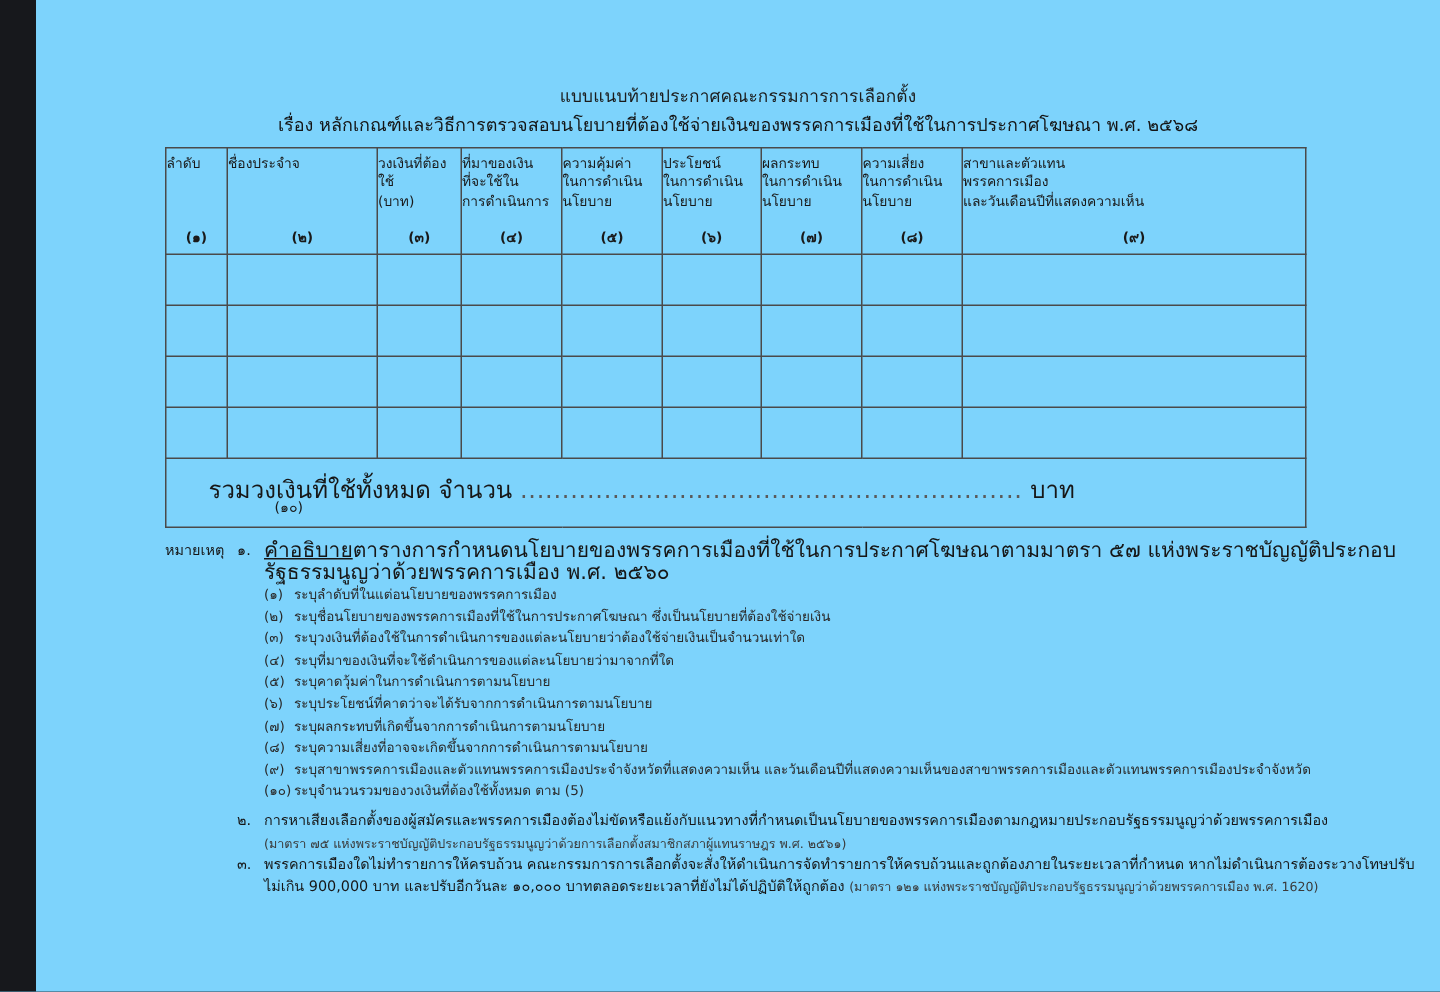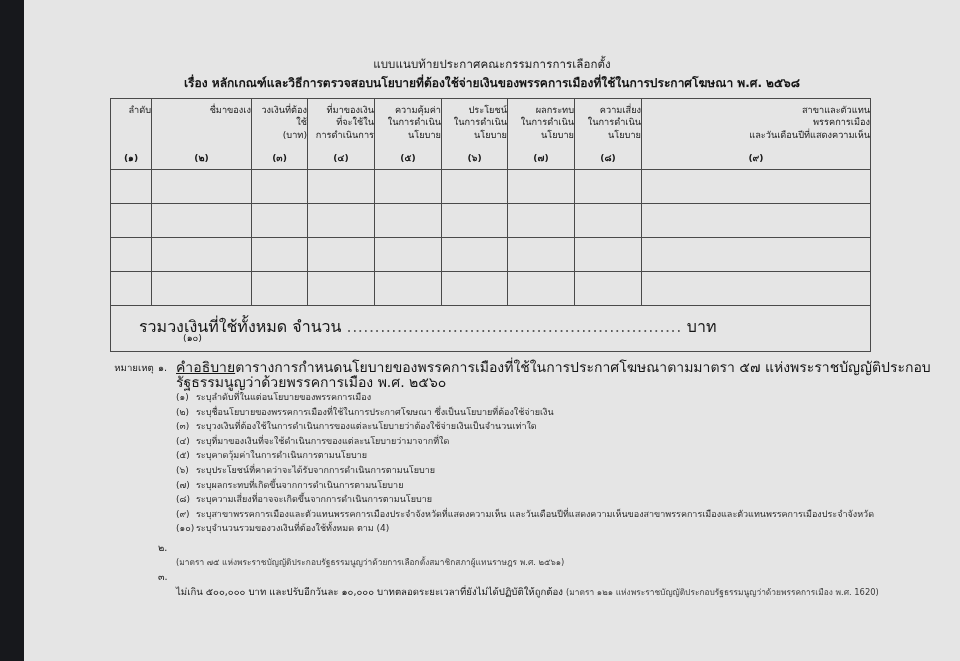--- a/index.html
+++ b/index.html
@@ -11,64 +11,64 @@
   #root{position:relative;width:960px;height:661px;}
 
   
   .gutter{
     position:absolute;left:0;top:0;width:24px;height:661px;
     background:#17181c;
   }
   
   .page{
     position:absolute;left:24px;top:0;width:936px;height:661px;
-    background:#e5e5e5;
+    background:#7dd3fc;
     color:#1b1b1b;
   }
 
   
   .titles{position:absolute;left:0;top:56px;width:936px;text-align:center;}
   .title-1{font-size:11.5px;line-height:16px;letter-spacing:.1px;color:#1c1c1c;}
-  .title-2{font-size:12px;line-height:17px;margin-top:3px;color:#141414;font-weight:700;}
+  .title-2{font-size:12px;line-height:17px;margin-top:3px;color:#141414;font-weight:400;}
 
   
   .tbl{
     position:absolute;left:86px;top:98px;width:760px;
     border-collapse:collapse;
     table-layout:fixed;
   }
   .tbl td,.tbl th{
     border:1px solid #4a4a4a;
     padding:0;
     vertical-align:top;
   }
   .hdr{height:70px;position:relative;}
   .hdr .htxt{
-    display:block;text-align:right;font-size:9.2px;line-height:12.4px;
+    display:block;text-align:left;font-size:9.2px;line-height:12.4px;
     padding-top:5px;font-weight:400;color:#191919;
   }
   .hdr .hnum{
     position:absolute;left:0;right:0;bottom:4px;text-align:center;
     font-size:9.2px;color:#191919;
   }
   .datarow td{height:33px;}
   .sumrow td{height:45px;position:relative;border-top:1px solid #4a4a4a;}
   .sum-line{
     position:absolute;left:28px;top:8px;font-size:16px;color:#171717;
     white-space:nowrap;
   }
   .dots{letter-spacing:.5px;color:#5a5a5a;}
   .sum-num{
     position:absolute;left:72px;top:24px;font-size:9.4px;color:#171717;
   }
 
   
   .notes{position:absolute;left:86px;top:360px;width:860px;}
   .note-row{display:flex;align-items:flex-start;line-height:15px;}
-  .note-label{font-size:9.6px;width:48px;flex:0 0 48px;color:#161616;text-align:center;}
+  .note-label{font-size:9.6px;width:48px;flex:0 0 48px;color:#161616;}
   .note-num{font-size:9.6px;width:18px;flex:0 0 18px;color:#161616;}
   .note-body{font-size:14px;color:#161616;}
   .u{text-decoration:underline;}
   .sub{margin-left:66px;font-size:9px;line-height:14.6px;color:#2a2a2a;}
   .sub .sn{display:inline-block;min-width:20px;}
   .note2{margin-top:4px;}
   .cite{margin-left:66px;font-size:8.4px;color:#3a3a3a;line-height:14px;}
   .small{font-size:8.4px;color:#3a3a3a;}
   .b2{font-size:9.6px;color:#161616;line-height:15px;}
   .cont{margin-left:66px;font-size:9.6px;color:#161616;line-height:15.5px;}
@@ -100,21 +100,21 @@
           <col style="width:67px">
           <col style="width:229px">
       </colgroup>
       <thead>
         <tr>
           <th class="hdr">
             <span class="htxt">ลำดับ</span>
             <span class="hnum">(๑)</span>
           </th>
           <th class="hdr">
-            <span class="htxt">ชื่มาของเง</span>
+            <span class="htxt">ชื่องประจำจ</span>
             <span class="hnum">(๒)</span>
           </th>
           <th class="hdr">
             <span class="htxt">วงเงินที่ต้องใช้<br>(บาท)</span>
             <span class="hnum">(๓)</span>
           </th>
           <th class="hdr">
             <span class="htxt">ที่มาของเงิน<br>ที่จะใช้ใน<br>การดำเนินการ</span>
             <span class="hnum">(๔)</span>
           </th>
@@ -227,33 +227,35 @@
       <div class="sub">
         <span class="sn">(๗)</span><span>ระบุผลกระทบที่เกิดขึ้นจากการดำเนินการตามนโยบาย</span>
       </div>
       <div class="sub">
         <span class="sn">(๘)</span><span>ระบุความเสี่ยงที่อาจจะเกิดขึ้นจากการดำเนินการตามนโยบาย</span>
       </div>
       <div class="sub nowrapish">
         <span class="sn">(๙)</span><span>ระบุสาขาพรรคการเมืองและตัวแทนพรรคการเมืองประจำจังหวัดที่แสดงความเห็น และวันเดือนปีที่แสดงความเห็นของสาขาพรรคการเมืองและตัวแทนพรรคการเมืองประจำจังหวัด</span>
       </div>
       <div class="sub">
-        <span class="sn">(๑๐)</span><span>ระบุจำนวนรวมของวงเงินที่ต้องใช้ทั้งหมด ตาม (4)</span>
+        <span class="sn">(๑๐)</span><span>ระบุจำนวนรวมของวงเงินที่ต้องใช้ทั้งหมด ตาม (5)</span>
       </div>
 
       <div class="note-row note2">
         <span class="note-label"></span>
         <span class="note-num">๒.</span>
+        <span class="b2">การหาเสียงเลือกตั้งของผู้สมัครและพรรคการเมืองต้องไม่ขัดหรือแย้งกับแนวทางที่กำหนดเป็นนโยบายของพรรคการเมืองตามกฎหมายประกอบรัฐธรรมนูญว่าด้วยพรรคการเมือง</span>
       </div>
       <div class="cite">(มาตรา ๗๕ แห่งพระราชบัญญัติประกอบรัฐธรรมนูญว่าด้วยการเลือกตั้งสมาชิกสภาผู้แทนราษฎร พ.ศ. ๒๕๖๑)</div>
 
       <div class="note-row">
         <span class="note-label"></span>
         <span class="note-num">๓.</span>
+        <span class="b2">พรรคการเมืองใดไม่ทำรายการให้ครบถ้วน คณะกรรมการการเลือกตั้งจะสั่งให้ดำเนินการจัดทำรายการให้ครบถ้วนและถูกต้องภายในระยะเวลาที่กำหนด หากไม่ดำเนินการต้องระวางโทษปรับ</span>
       </div>
       <div class="cont">
-        <span>ไม่เกิน ๕๐๐,๐๐๐ บาท และปรับอีกวันละ ๑๐,๐๐๐ บาทตลอดระยะเวลาที่ยังไม่ได้ปฏิบัติให้ถูกต้อง</span>
+        <span>ไม่เกิน 900,000 บาท และปรับอีกวันละ ๑๐,๐๐๐ บาทตลอดระยะเวลาที่ยังไม่ได้ปฏิบัติให้ถูกต้อง</span>
         <span class="small">(มาตรา ๑๒๑ แห่งพระราชบัญญัติประกอบรัฐธรรมนูญว่าด้วยพรรคการเมือง พ.ศ. 1620)</span>
       </div>
 
     </div>
   </div>
 </div>
 
 </body></html>

